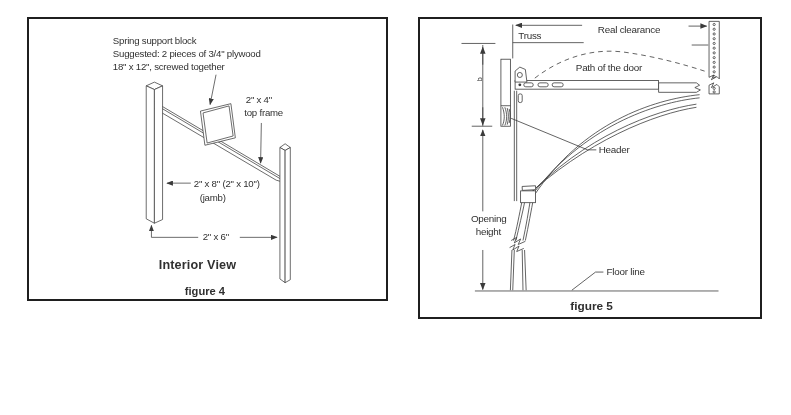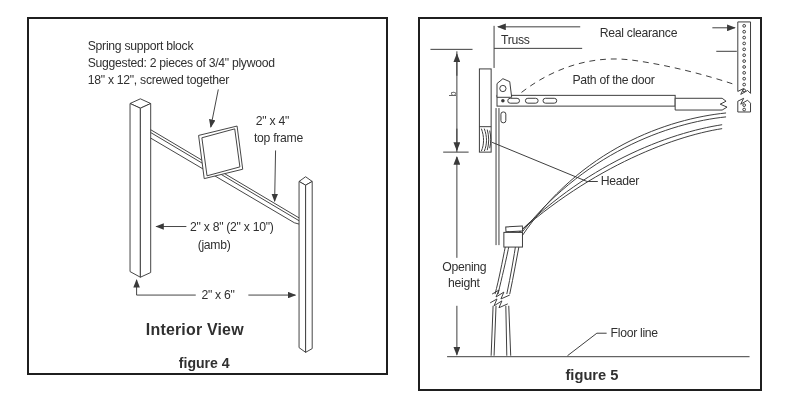--- a/index.html
+++ b/index.html
@@ -5,22 +5,22 @@
   html,body { margin:0; padding:0; }
   body {
     width:791px; height:415px; position:relative;
     background:#ffffff;
     font-family:"Liberation Sans","DejaVu Sans",sans-serif;
   }
   .panel {
     position:absolute; box-sizing:border-box;
     border:2px solid #1f1f1f; background:#ffffff;
   }
-  .panel4 { left:27px; top:17px; width:361px; height:358px; }
-  .panel5 { left:418px; top:17px; width:344px; height:374px; }
+  .panel4 { left:27px; top:17px; width:361px; height:284px; }
+  .panel5 { left:418px; top:17px; width:344px; height:302px; }
   svg { display:block; width:100%; height:100%; }
   .ln { stroke:#3a3a3a; stroke-width:1; fill:none; }
   .wh { stroke:#3a3a3a; stroke-width:1; fill:#ffffff; }
   .dash { stroke:#3a3a3a; stroke-width:1; fill:none; stroke-dasharray:6 5; }
   text {
     fill:#303030; font-size:13px; letter-spacing:-0.3px;
     font-family:"Liberation Sans","DejaVu Sans",sans-serif;
   }
   .small { font-size:12.5px; }
   .title { font-weight:bold; font-size:17px; letter-spacing:0.2px; }

